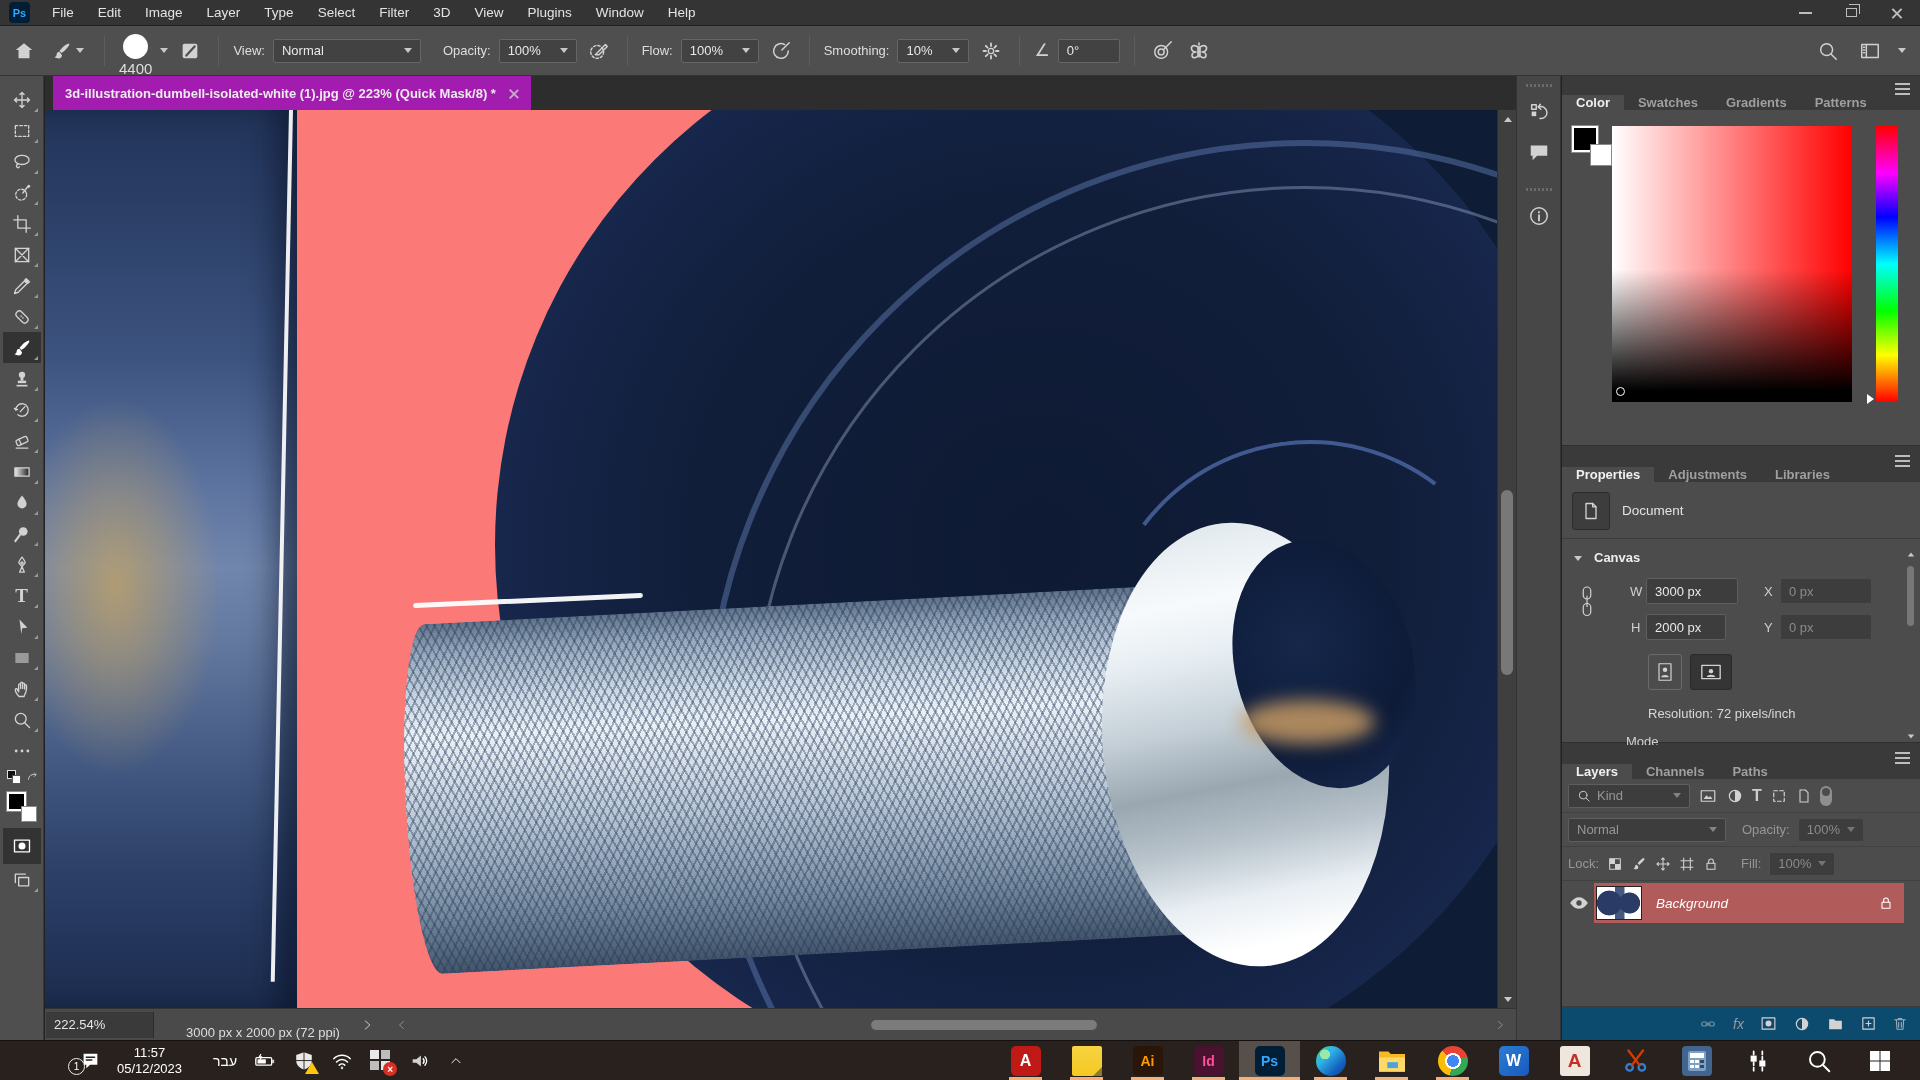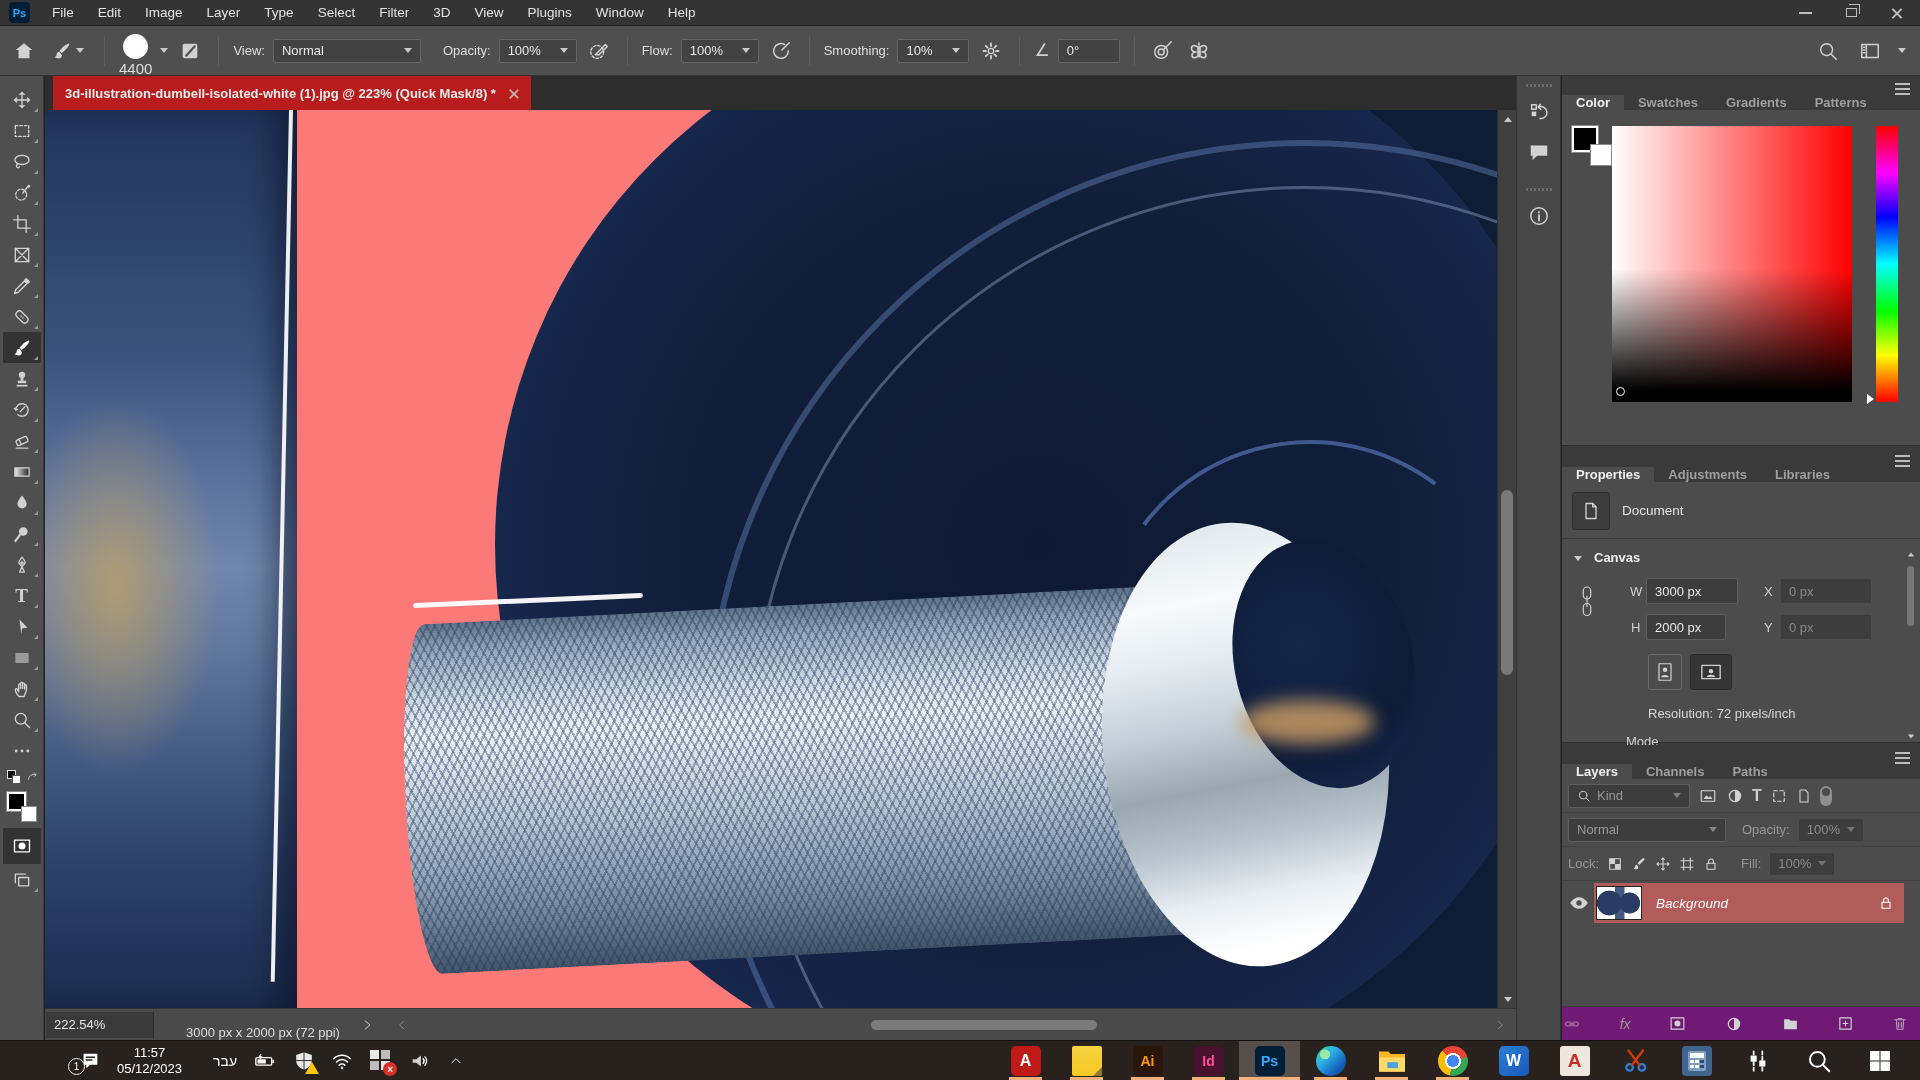--- a/index.html
+++ b/index.html
@@ -44,21 +44,21 @@
   .tool.active svg.ic { stroke:#fff; } .tool.active svg.ic .fil { fill:#fff; }
   .fgbg { position:relative; width:30px; height:30px; margin:6px 0; }
   .fg-sq { position:absolute; left:0; top:0; width:19px; height:19px; background:#000; border:2px solid #fff; outline:1px solid #8a8a8a; }
   .bg-sq { position:absolute; right:0; bottom:0; width:16px; height:16px; background:#fff; border:1px solid #8a8a8a; }
   .mini-colors { position:relative; width:30px; height:16px; margin-top:4px; }
   .mini-fg { position:absolute; left:0; top:0; width:9px; height:9px; background:#111; border:1px solid #ddd; }
   .mini-bg { position:absolute; left:5px; top:5px; width:9px; height:9px; background:#fff; border:1px solid #555; }
 
   
   .tabbar { position:absolute; left:45px; top:76px; width:1471px; height:34px; background:#2d2d2d; }
-  .doctab { position:absolute; left:8px; top:0; height:34px; background:#b91c1c; display:flex; align-items:center; padding:0 12px; gap:12px; color:#ececec; font-size:13px; font-weight:bold; }
+  .doctab { position:absolute; left:8px; top:0; height:34px; background:#a21caf; display:flex; align-items:center; padding:0 12px; gap:12px; color:#ececec; font-size:13px; font-weight:bold; }
   .tab-x { position:relative; width:11px; height:11px; opacity:.8; }
   .tab-x:before,.tab-x:after { content:""; position:absolute; left:5px; top:0; width:1.6px; height:12px; background:#cfcfcf; }
   .tab-x:before { transform:rotate(45deg);} .tab-x:after { transform:rotate(-45deg);}
 
   .canvas { position:absolute; left:45px; top:110px; width:1452px; height:898px; background:#0f1c36; overflow:hidden; }
   .art { position:absolute; }
   .art-red { left:170px; top:0; width:800px; height:898px; }
   .art-plate { left:450px; top:-110px; width:1090px; height:1090px; border-radius:50%;
     background:radial-gradient(circle, #0e1a33 0%, #111e3a 45%, #162549 68%, #1d3057 80%, #2c4370 90%, #44608f 95.5%, #8fa5c8 97.6%, #f2f5fa 98.9%, #ffffff 100%); }
   .art-ring1 { left:660px; top:30px; width:1200px; height:1200px; border-radius:50%; border:6px solid rgba(92,120,172,.5); }
@@ -108,21 +108,21 @@
   .dd { justify-content:space-between; }
 
   
   .lrow { display:flex; align-items:center; height:34px; padding:0 6px; gap:8px; border-bottom:1px solid #414141; }
   .dimtxt { color:#969696; }
   .layer-row { position:relative; height:44px; display:flex; align-items:center; }
   .layer-hl { position:absolute; left:32px; top:2px; right:16px; bottom:2px; }
   .lthumb { position:relative; z-index:1; width:46px; height:34px; background:#fff; border:1px solid #222; margin-left:6px;
     background-image:radial-gradient(circle at 28% 50%, #2a3c66 0 34%, transparent 36%), radial-gradient(circle at 74% 50%, #2a3c66 0 28%, transparent 30%), linear-gradient(90deg, transparent 40%, #43597f 41% 62%, transparent 63%); }
   .layer-name { position:relative; z-index:1; font-style:italic; color:#fff; margin-left:14px; font-size:13.5px; }
-  .layers-bottom { position:absolute; left:0; bottom:0; width:100%; height:34px; background:#701a75; border-top:1px solid #3c3c3c; display:flex; align-items:center; justify-content:space-between; gap:15px; padding-right:12px; }
+  .layers-bottom { position:absolute; left:0; bottom:0; width:100%; height:34px; background:#0c4a6e; border-top:1px solid #3c3c3c; display:flex; align-items:center; justify-content:flex-end; gap:15px; padding-right:12px; }
 
   
   .taskbar { position:absolute; left:0; top:1040px; width:1920px; height:40px; background:#29211d; border-top:1px solid #151010; color:#fff; }
   .tray { position:absolute; left:66px; top:0; height:40px; display:flex; align-items:center; gap:15px; }
   .clock { text-align:center; font-size:13px; line-height:1.25; color:#fff; }
   .tb-apps { position:absolute; left:995px; top:0; height:40px; display:flex; }
   .appslot { position:relative; width:61px; height:40px; display:flex; align-items:center; justify-content:center; }
   .appslot.active { background:#57504a; }
   .indicator { position:absolute; bottom:0; left:14px; right:14px; height:4px; }
   .appslot.active .indicator { left:0; right:0; }

